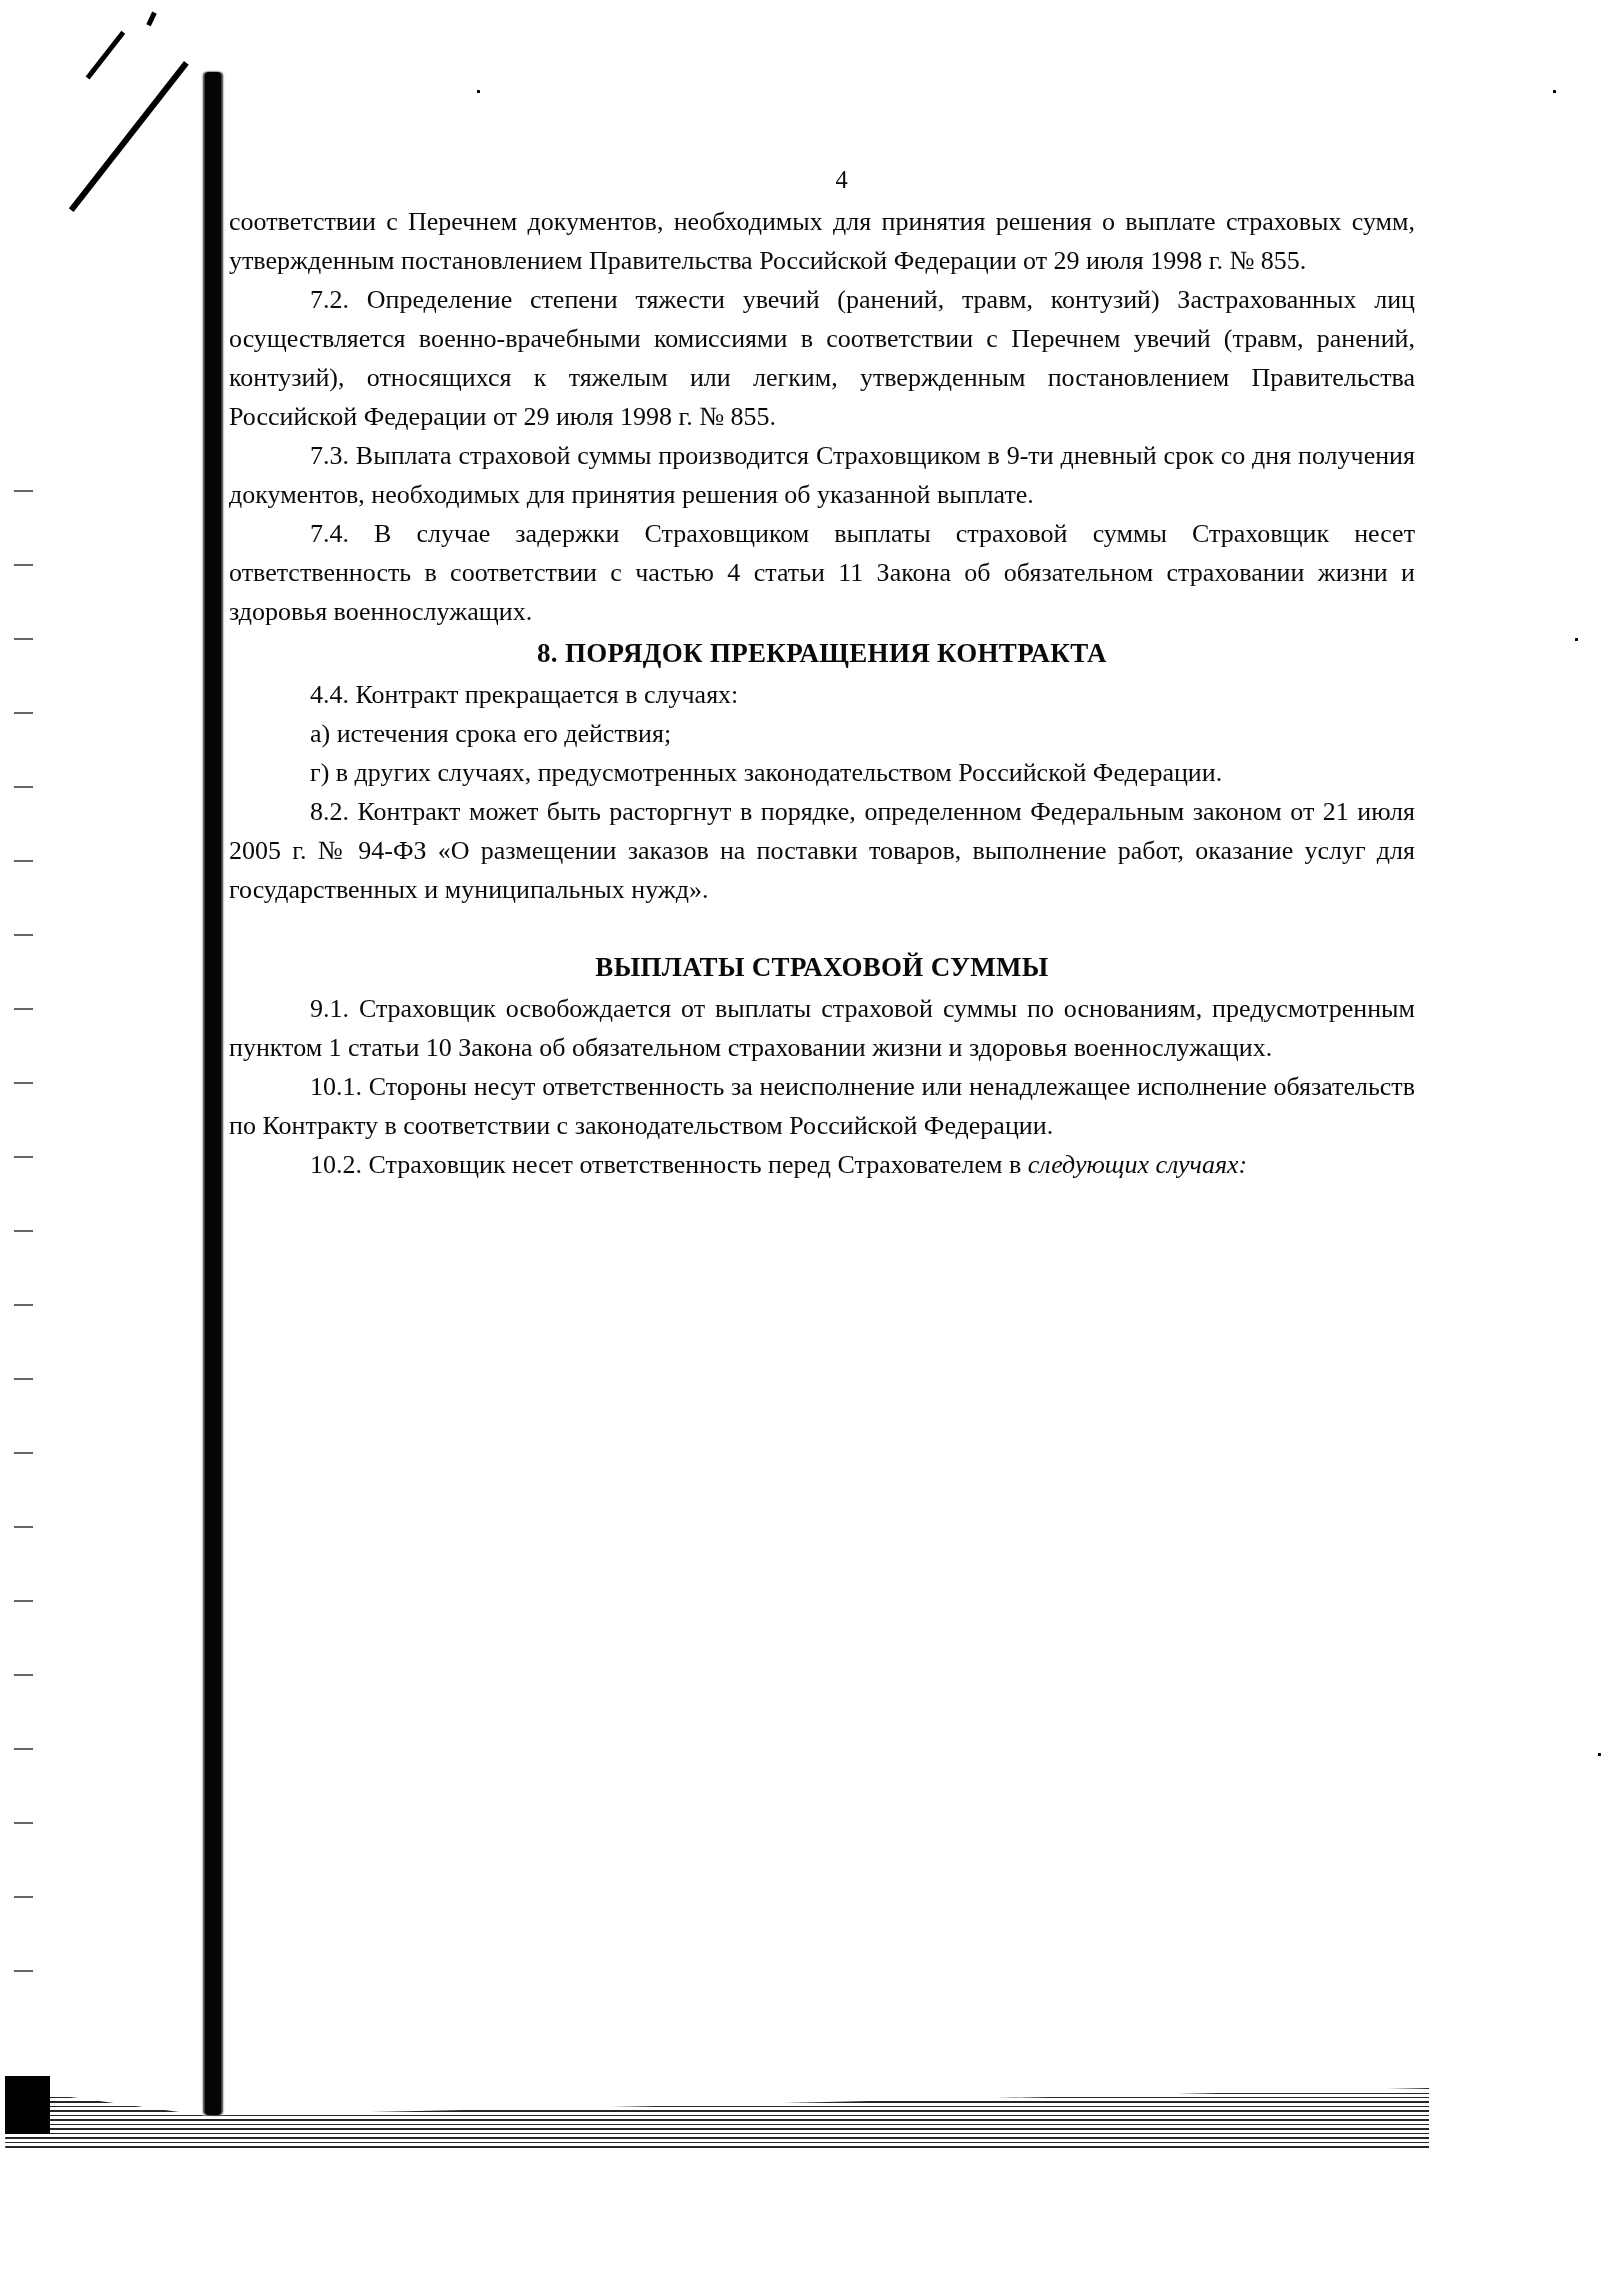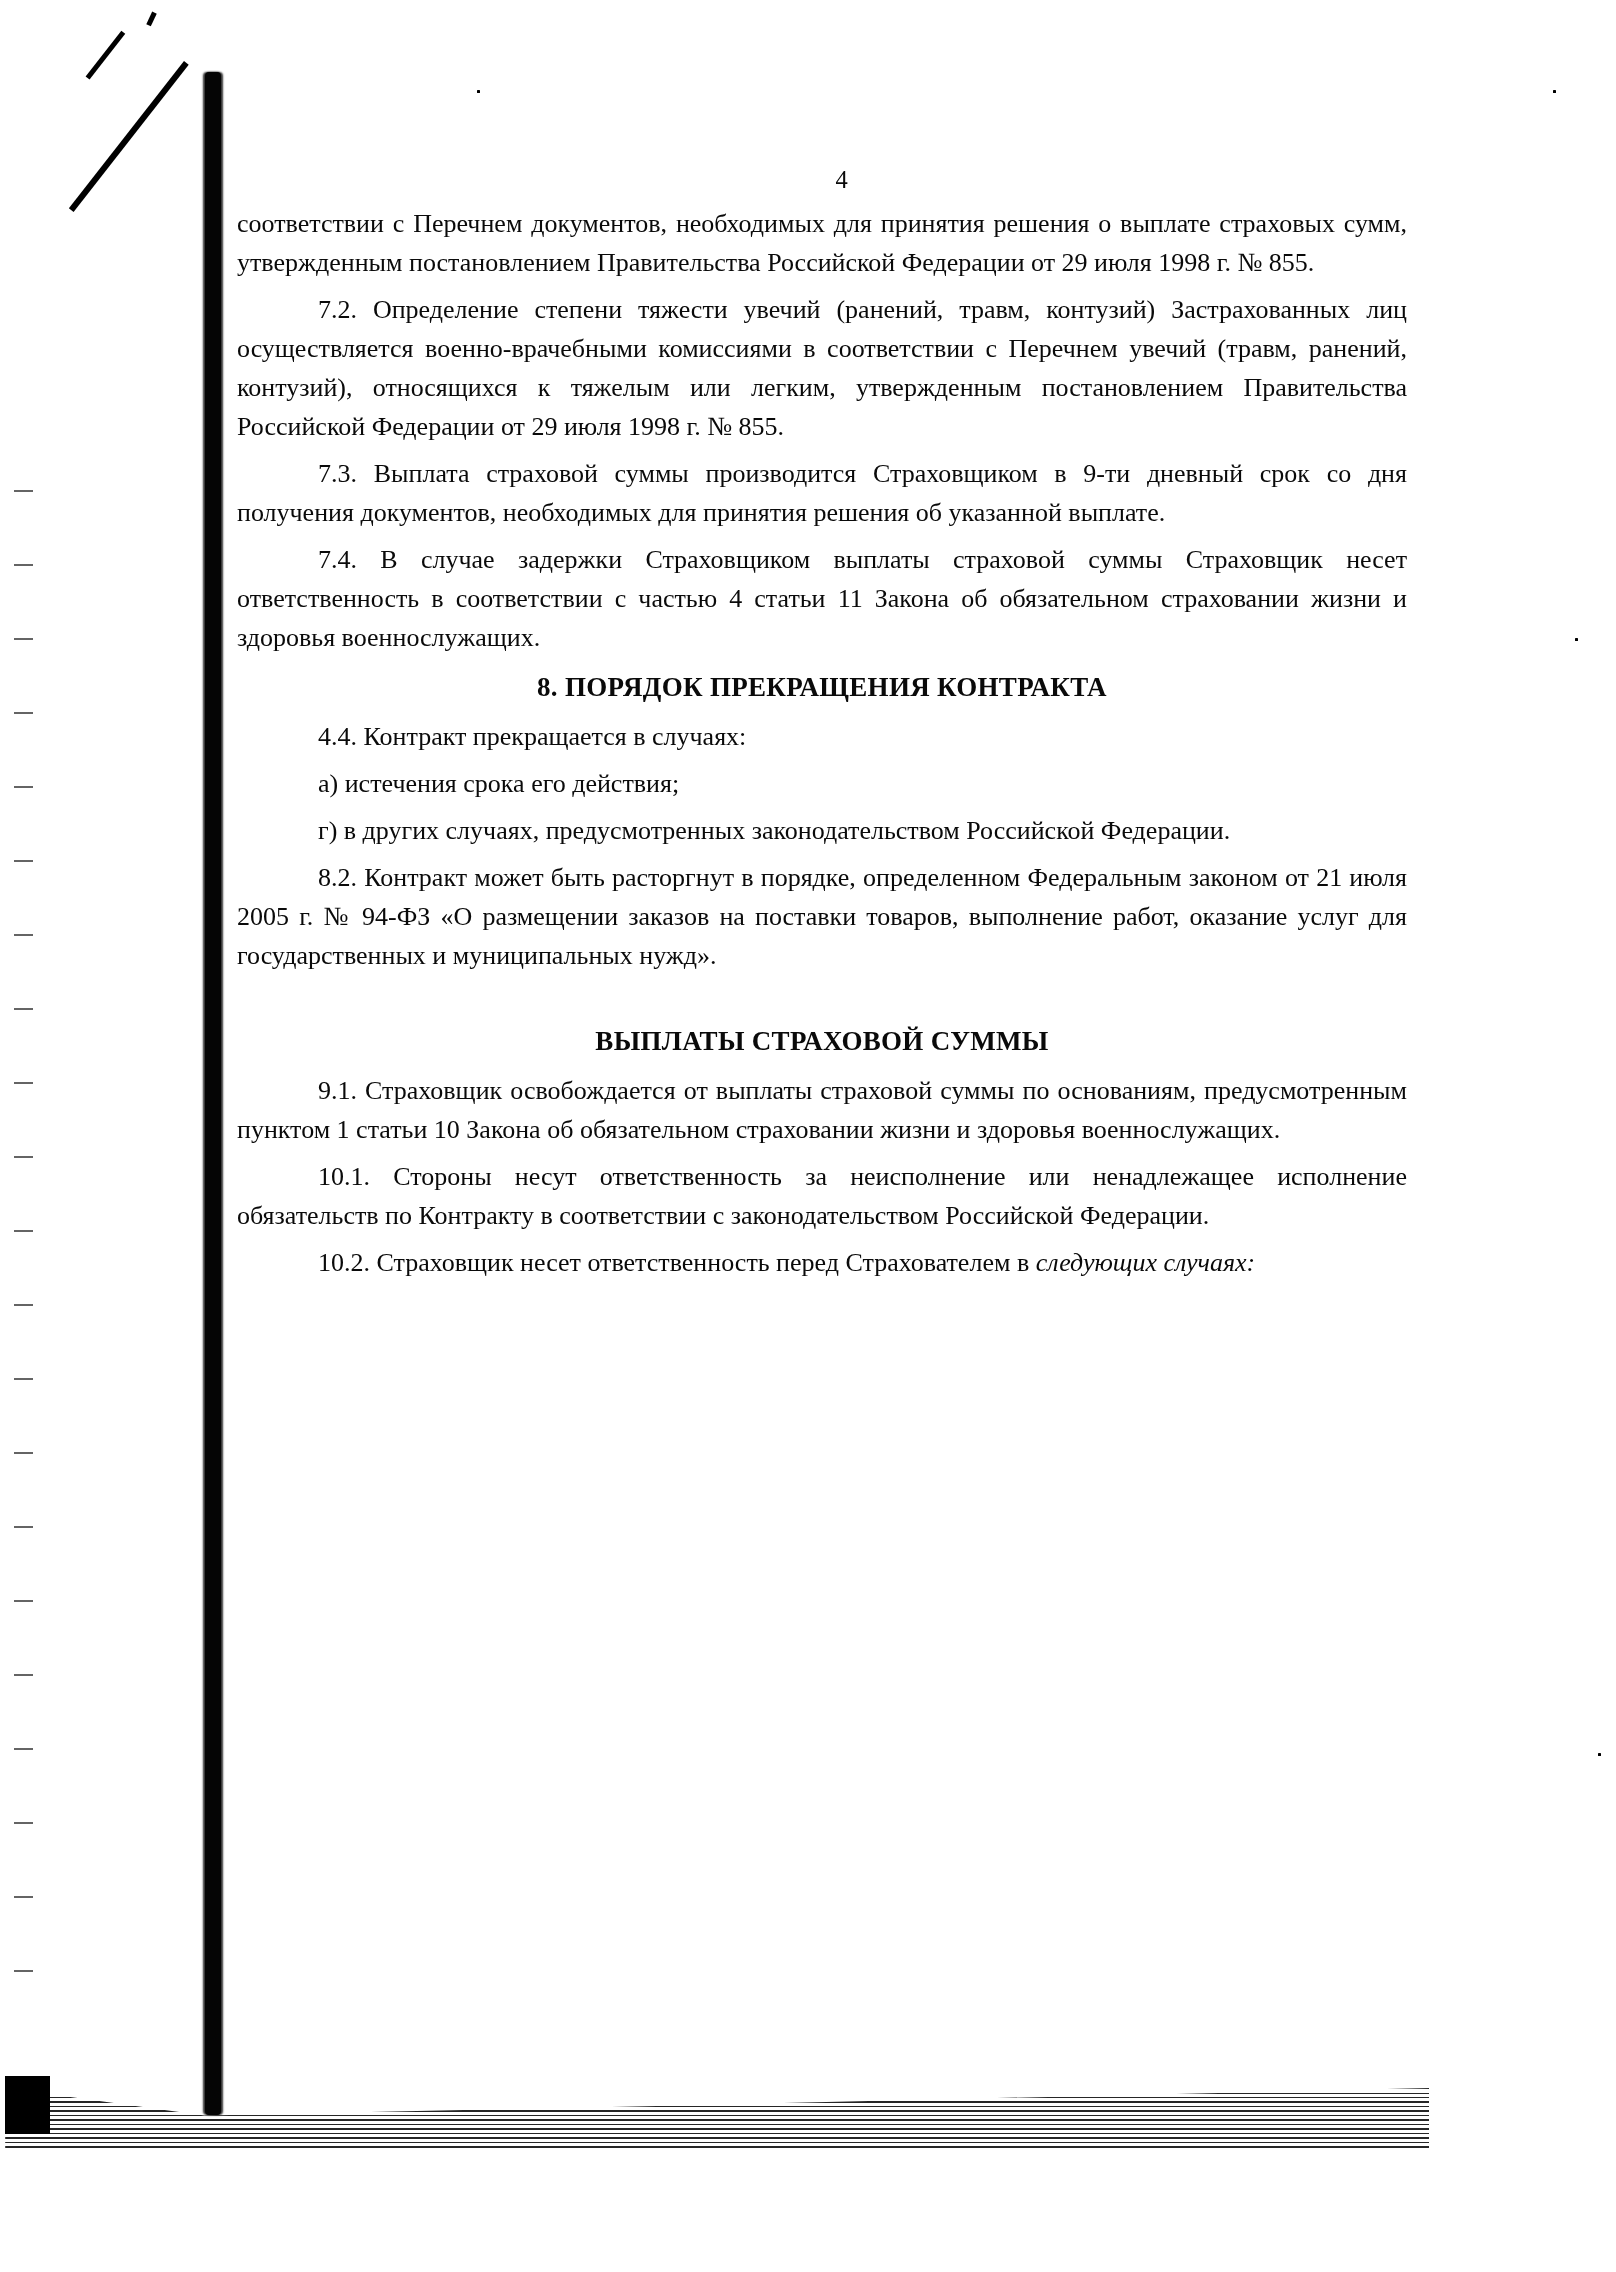--- a/index.html
+++ b/index.html
@@ -65,30 +65,30 @@
       width: 1186px;
     }
     .page-number {
       text-align: center;
       font-size: 24.5px;
       line-height: 32px;
       margin-bottom: 6.4px;
       margin-left: 39px;
     }
     p.text {
-      margin: 8px;
+      margin: 0;
       font-size: 26px;
       line-height: 39px;
       text-align: justify;
       text-align-last: left;
     }
     p.indent { text-indent: 81px; }
     p.list-indent { text-indent: 81px; }
     h2.section {
-      margin: 12px;
+      margin: 4px;
       font-size: 27px;
       font-weight: bold;
       text-align: center;
       line-height: 36px;
       letter-spacing: 0.3px;
     }
     .sec8-title { margin-top: 23px; margin-bottom: 32px; }
     .sec9-title { margin-top: 50px; margin-bottom: 37px; }
     .sec10-title { margin-top: 52px; margin-bottom: 45px; }
     em.italic { }

